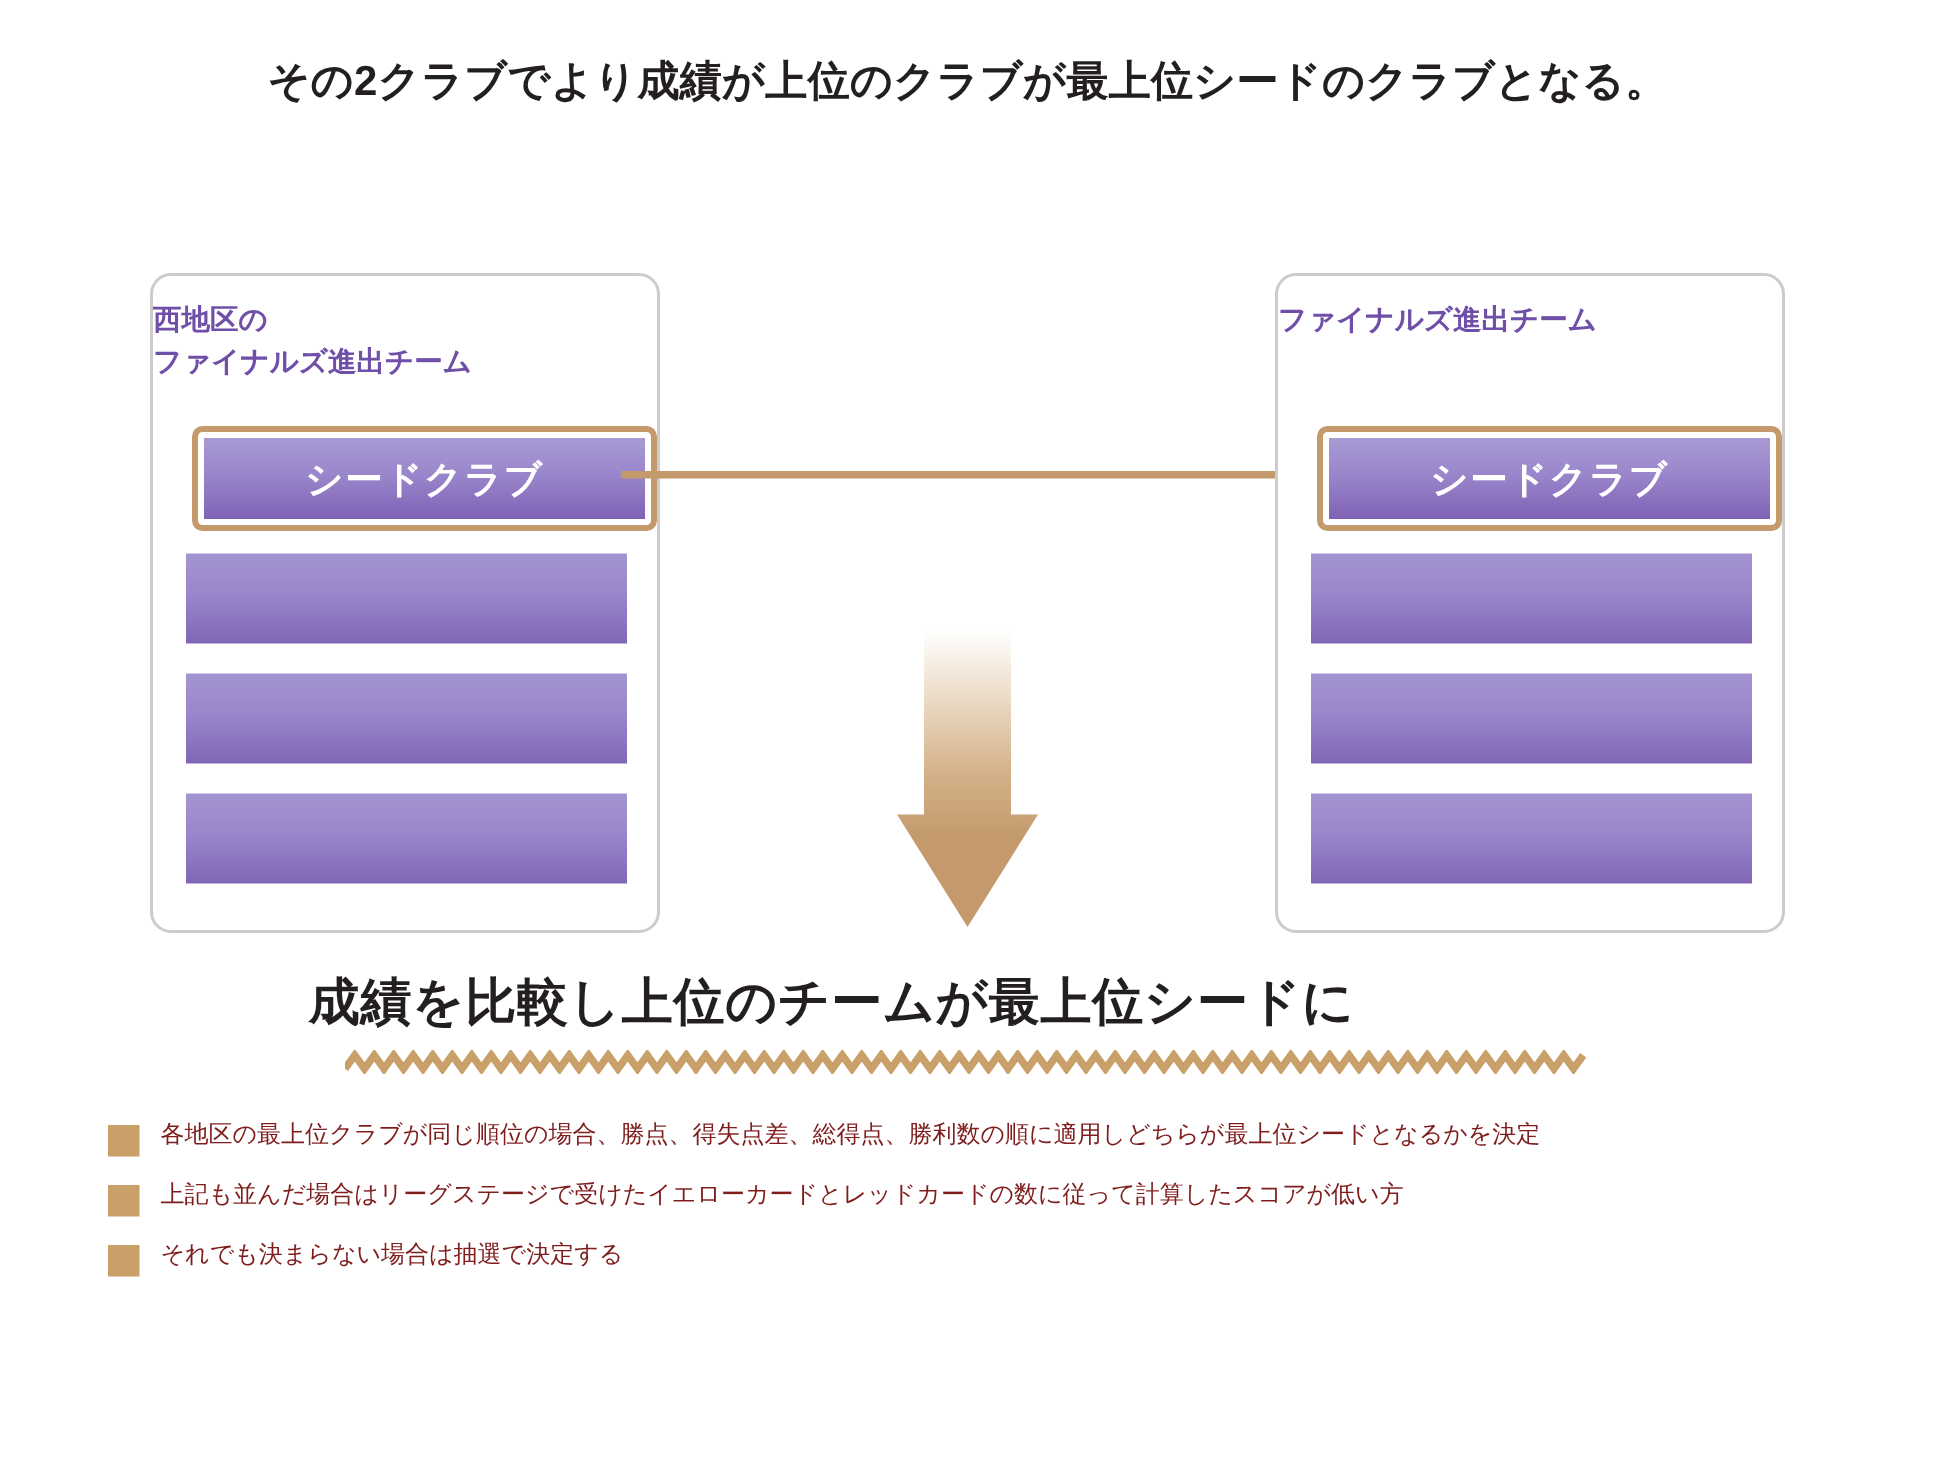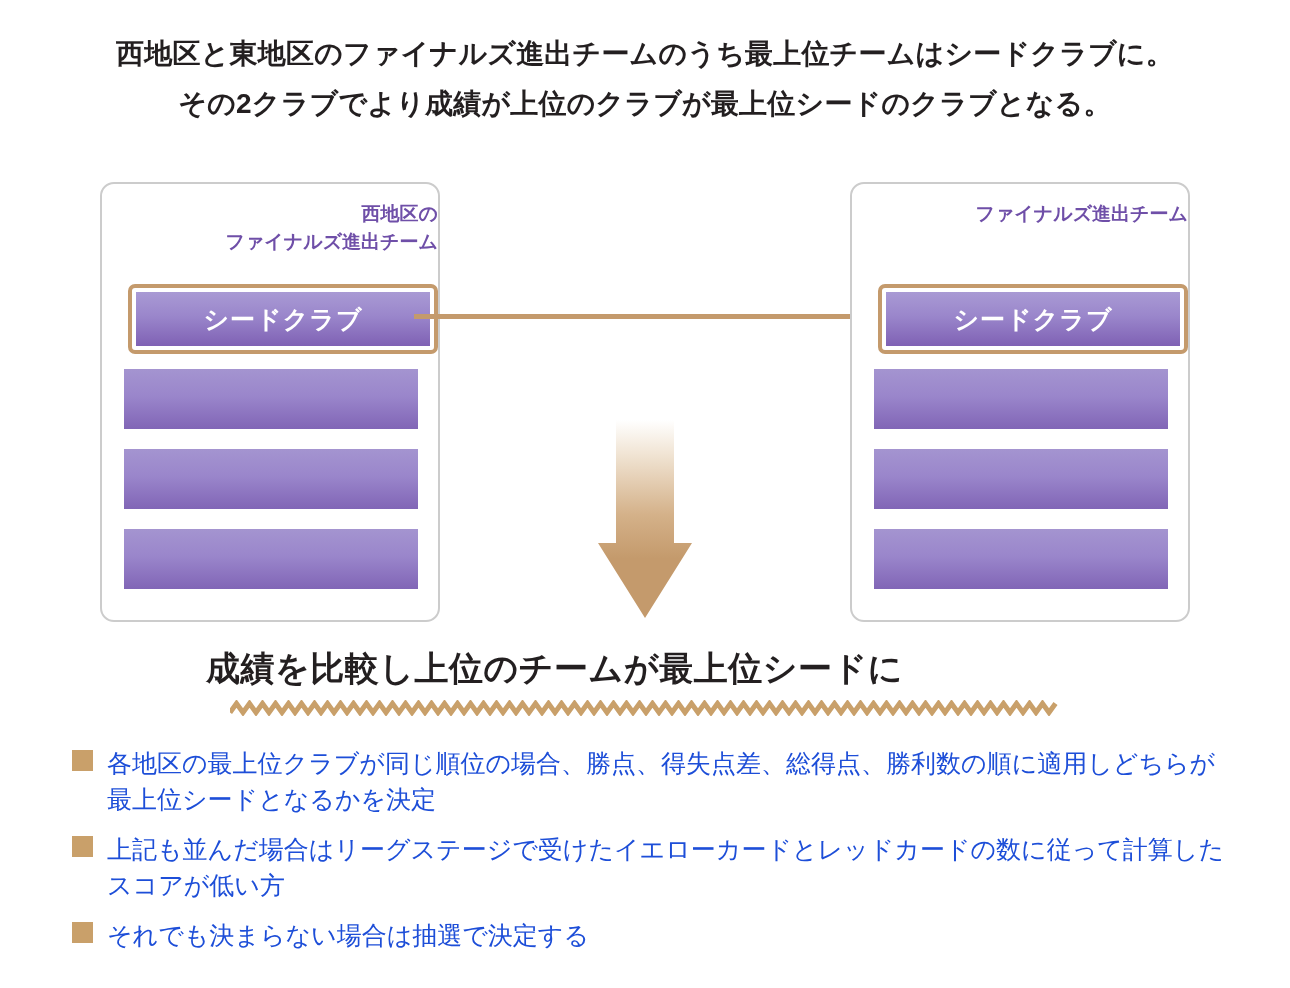--- a/index.html
+++ b/index.html
@@ -46,21 +46,21 @@
     box-sizing: border-box;
   }
   .panel.left  { left: 100px; }
   .panel.right { left: 850px; }
 
   .panel-title {
     position: absolute;
     left: 0;
     top: 16px;
     width: 100%;
-    text-align: right;
+    text-align: left;
     color: #6f4fa8;
     font-size: 19px;
     font-weight: 700;
     line-height: 1.45;
   }
   .panel-title span { display: block; }
 
   
   .seed-wrap {
     position: absolute;
@@ -159,32 +159,31 @@
   }
   .note-marker {
     flex: 0 0 auto;
     width: 21px;
     height: 21px;
     background: #c9a06a;
     margin-top: 4px;
     margin-right: 14px;
   }
   .note-text {
-    font-size: 25px;
+    font-size: 16px;
     line-height: 1.42;
-    color: #1d4ed8;
+    color: #7f1d1d;
     font-weight: 400;
     max-width: 1120px;
   }
 </style>
 </head>
 <body>
 
 <div class="header">
-  <div class="header-line l1">西地区と東地区のファイナルズ進出チームのうち最上位チームはシードクラブに。</div>
   <div class="header-line l2">その2クラブでより成績が上位のクラブが最上位シードのクラブとなる。</div>
 </div>
 
 <div class="panel left">
   <div class="panel-title">
     <span>西地区の</span>
     <span>ファイナルズ進出チーム</span>
   </div>
   <div class="seed-wrap">
     <div class="seed-box">

